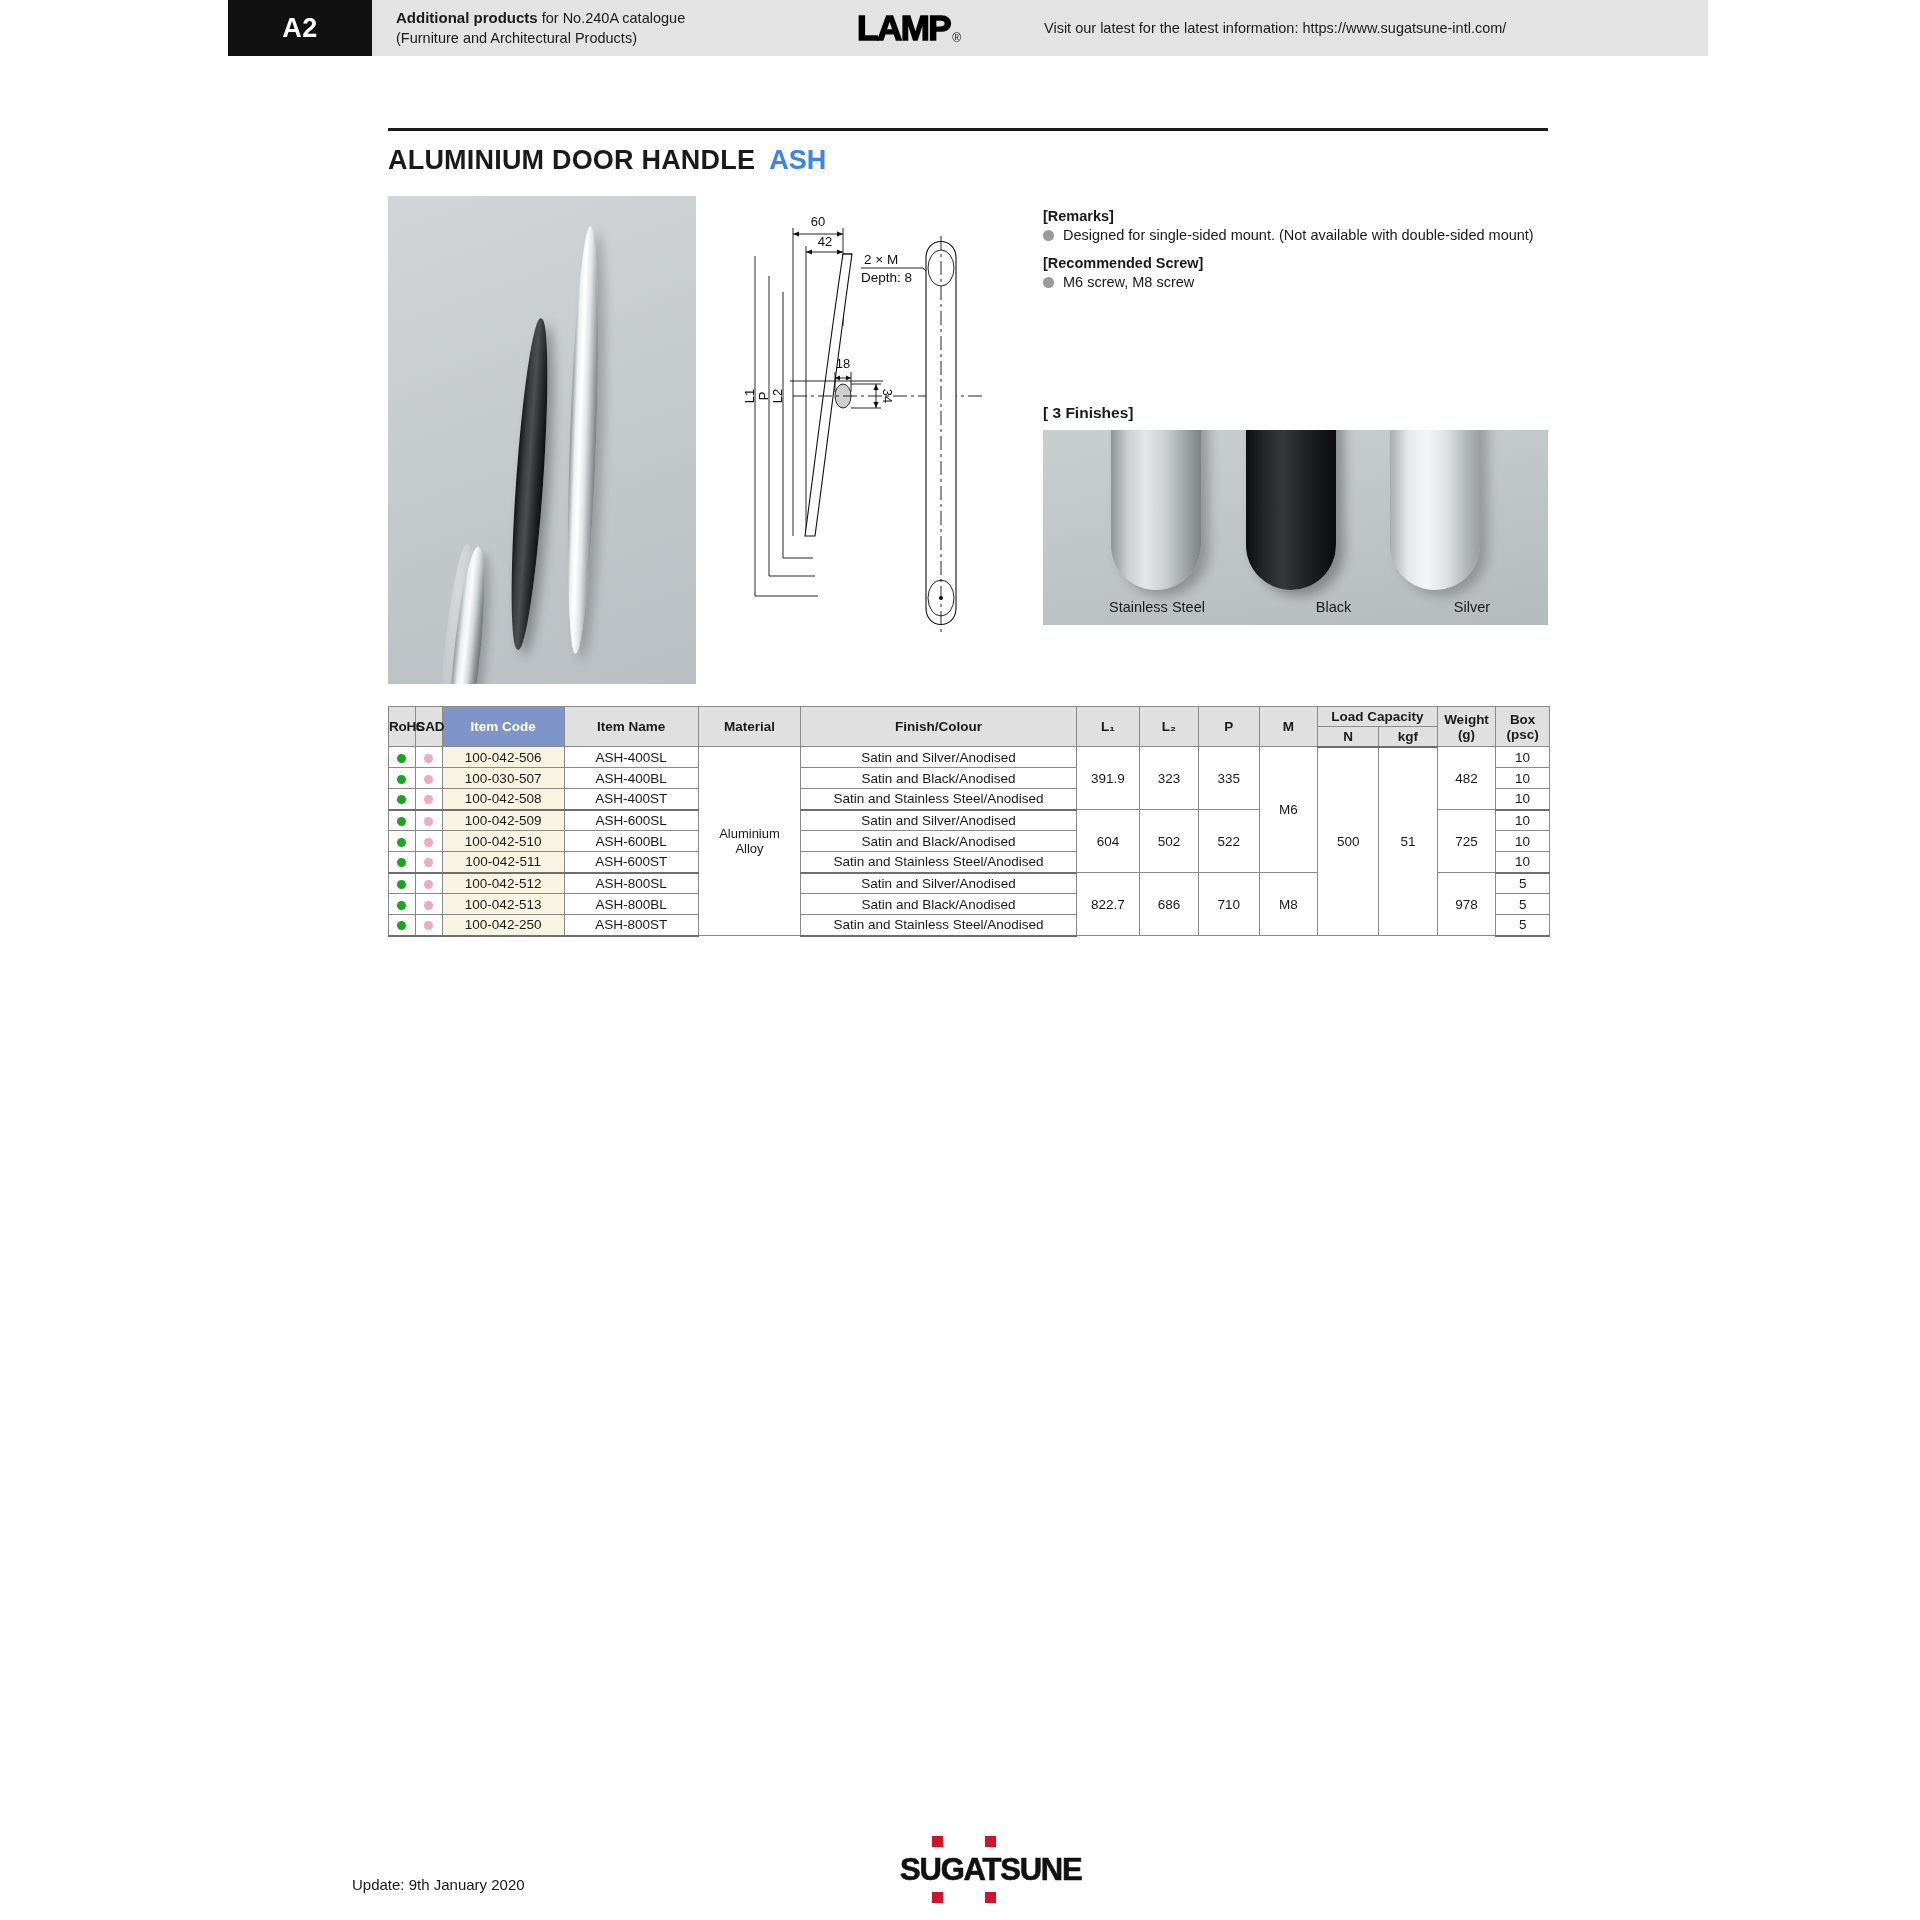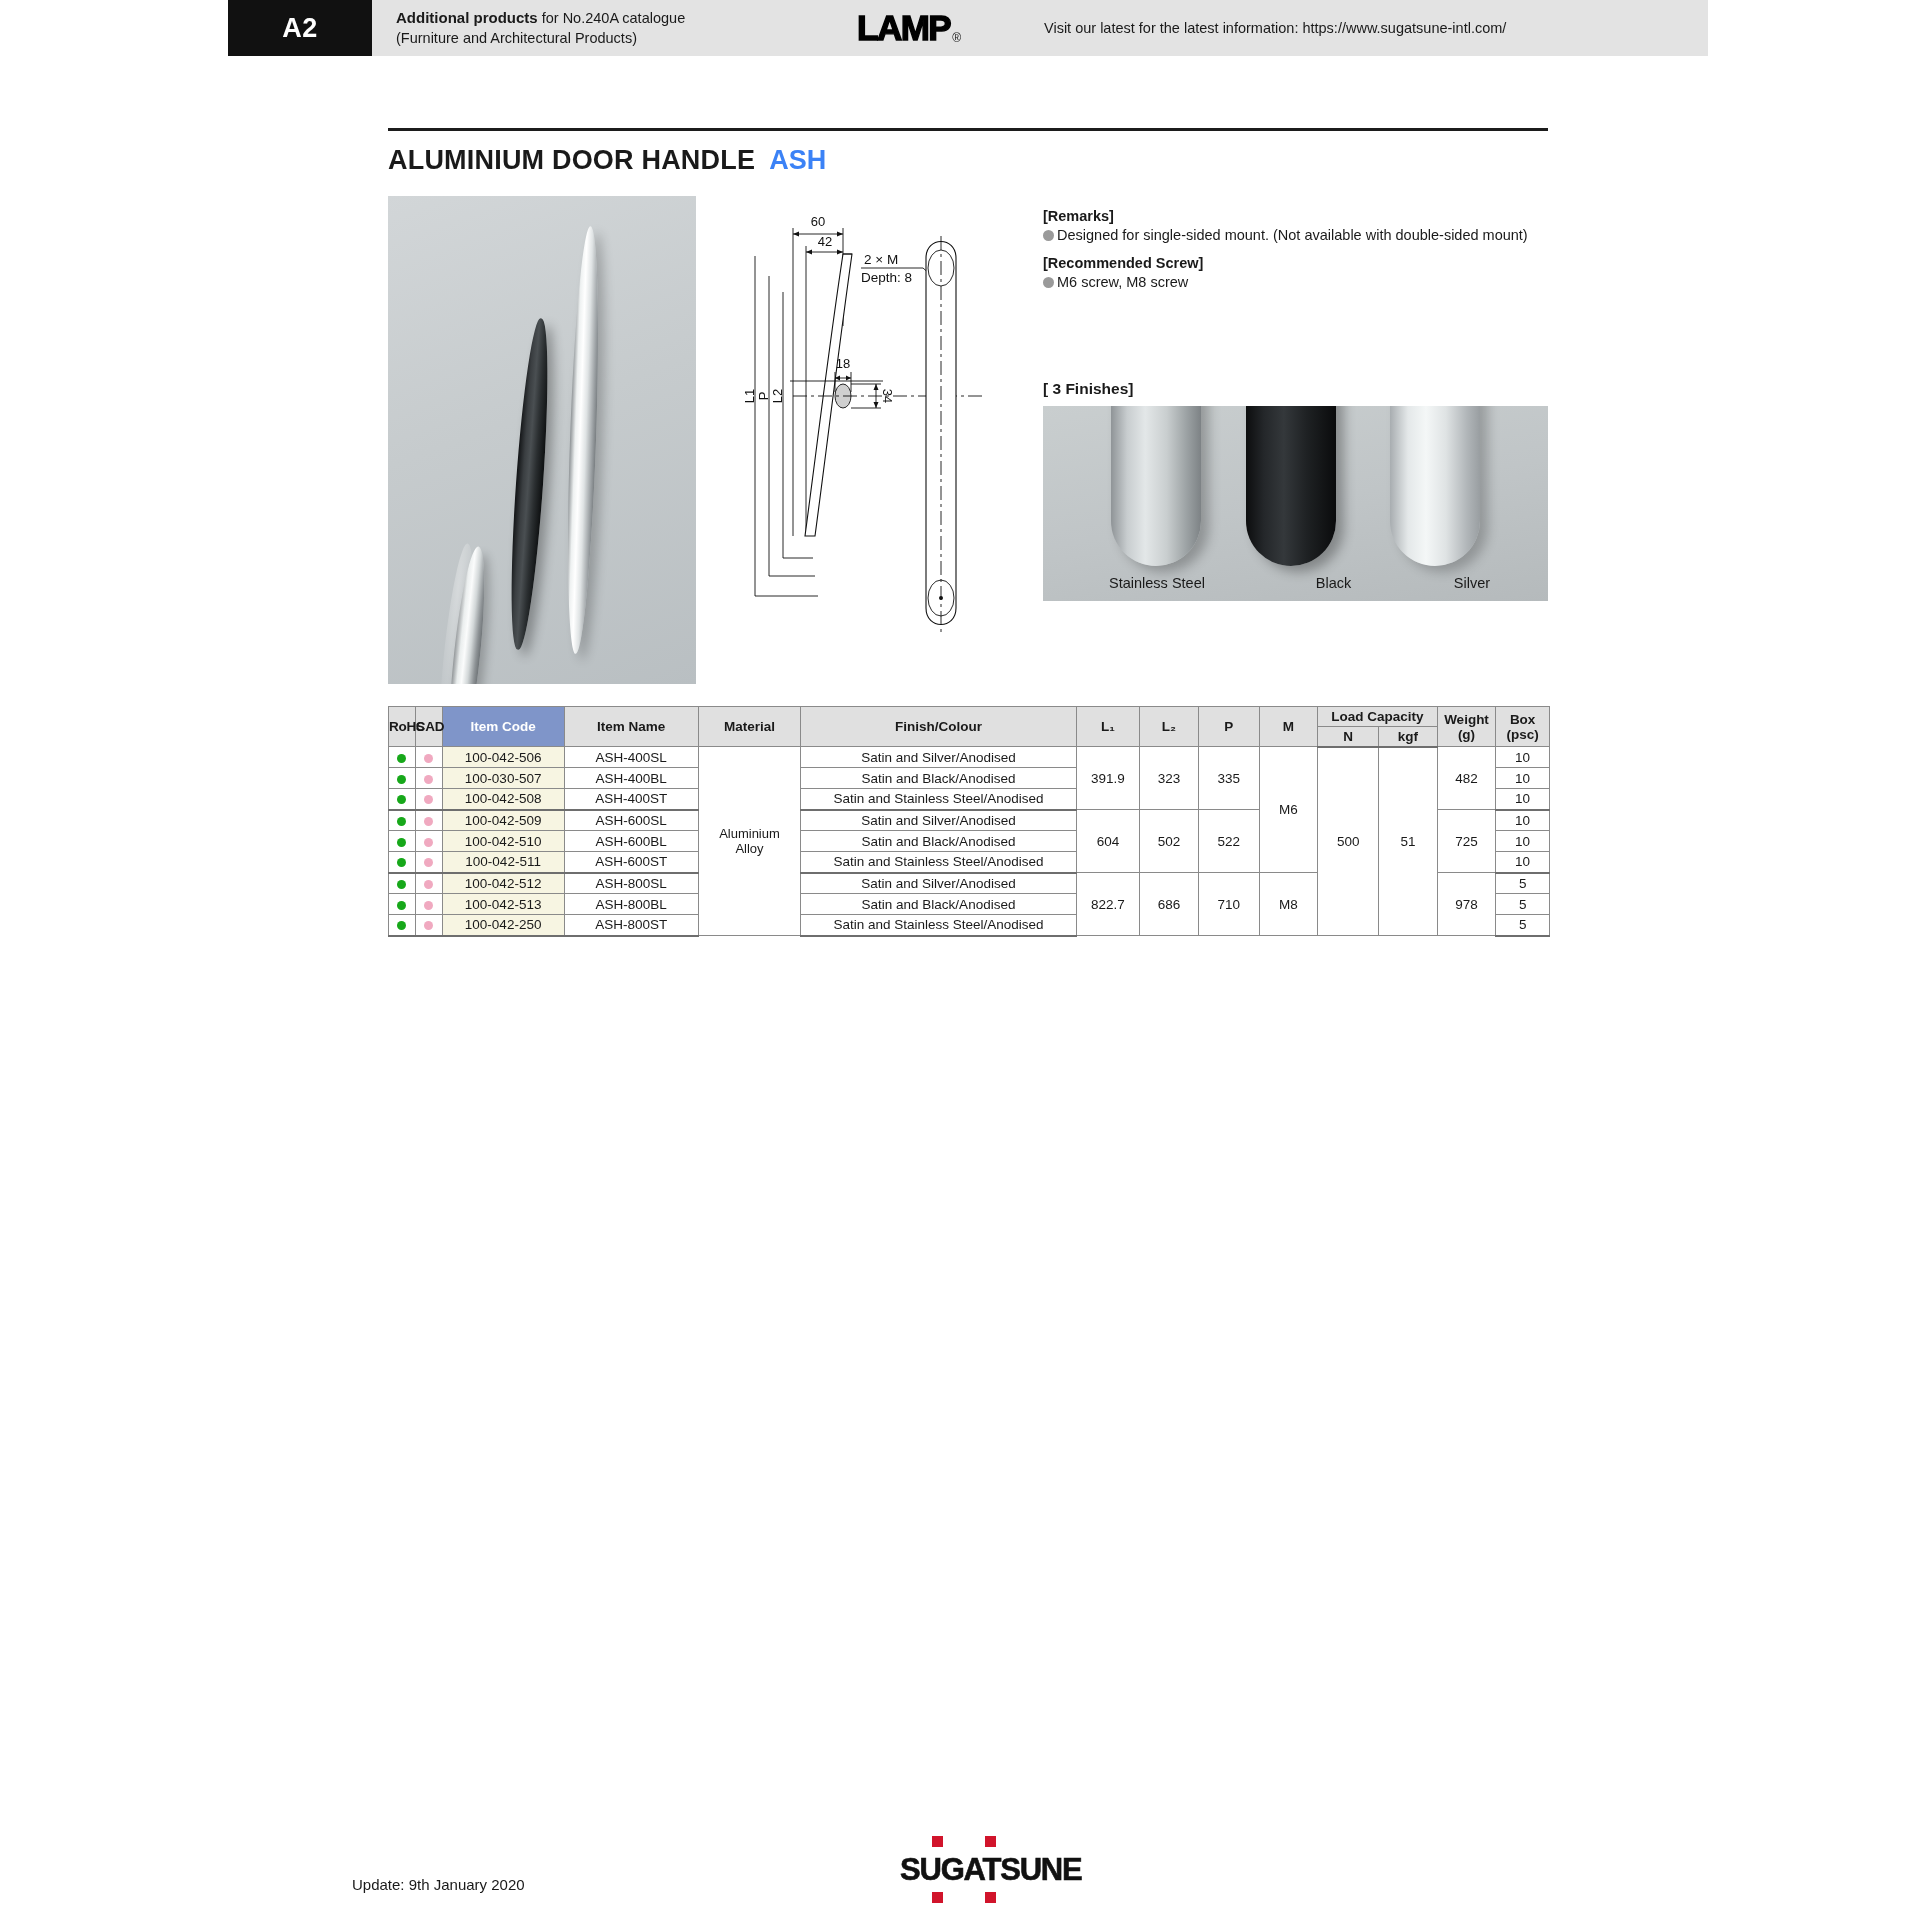--- a/index.html
+++ b/index.html
@@ -94,30 +94,30 @@
 
   
   .drawing { position: absolute; left: 355px; top: 10px; width: 250px; height: 480px; }
   .drawing svg { display: block; }
 
   
   .remarks { position: absolute; left: 655px; top: 12px; width: 505px; }
   .rm-head { font-size: 14.5px; font-weight: bold; margin-bottom: 2px; }
   .rm-head.second { margin-top: 9px; }
   .rm-item {
-    font-size: 14.5px; display: flex; align-items: flex-start; gap: 3px;
+    font-size: 14.5px; display: flex; align-items: flex-start; gap: 9px;
     line-height: 1.35;
   }
   .bullet {
     display: inline-block; width: 11px; height: 11px; border-radius: 50%;
     background: #9a9a9a; flex: none; margin-top: 4px;
   }
 
   
-  .finishes { position: absolute; left: 655px; top: 184px; width: 505px; }
+  .finishes { position: absolute; left: 655px; top: 208px; width: 505px; }
   .fin-head { font-size: 15.5px; font-weight: bold; margin-bottom: 8px; }
   .fin-photo {
     position: relative; width: 505px; height: 195px;
     background: linear-gradient(170deg,#c9cecf 0%,#c0c5c7 50%,#b5babc 100%);
     overflow: hidden;
   }
   .bar {
     position: absolute; top: -40px; width: 90px; height: 200px;
     border-radius: 0 0 45px 45px;
   }

